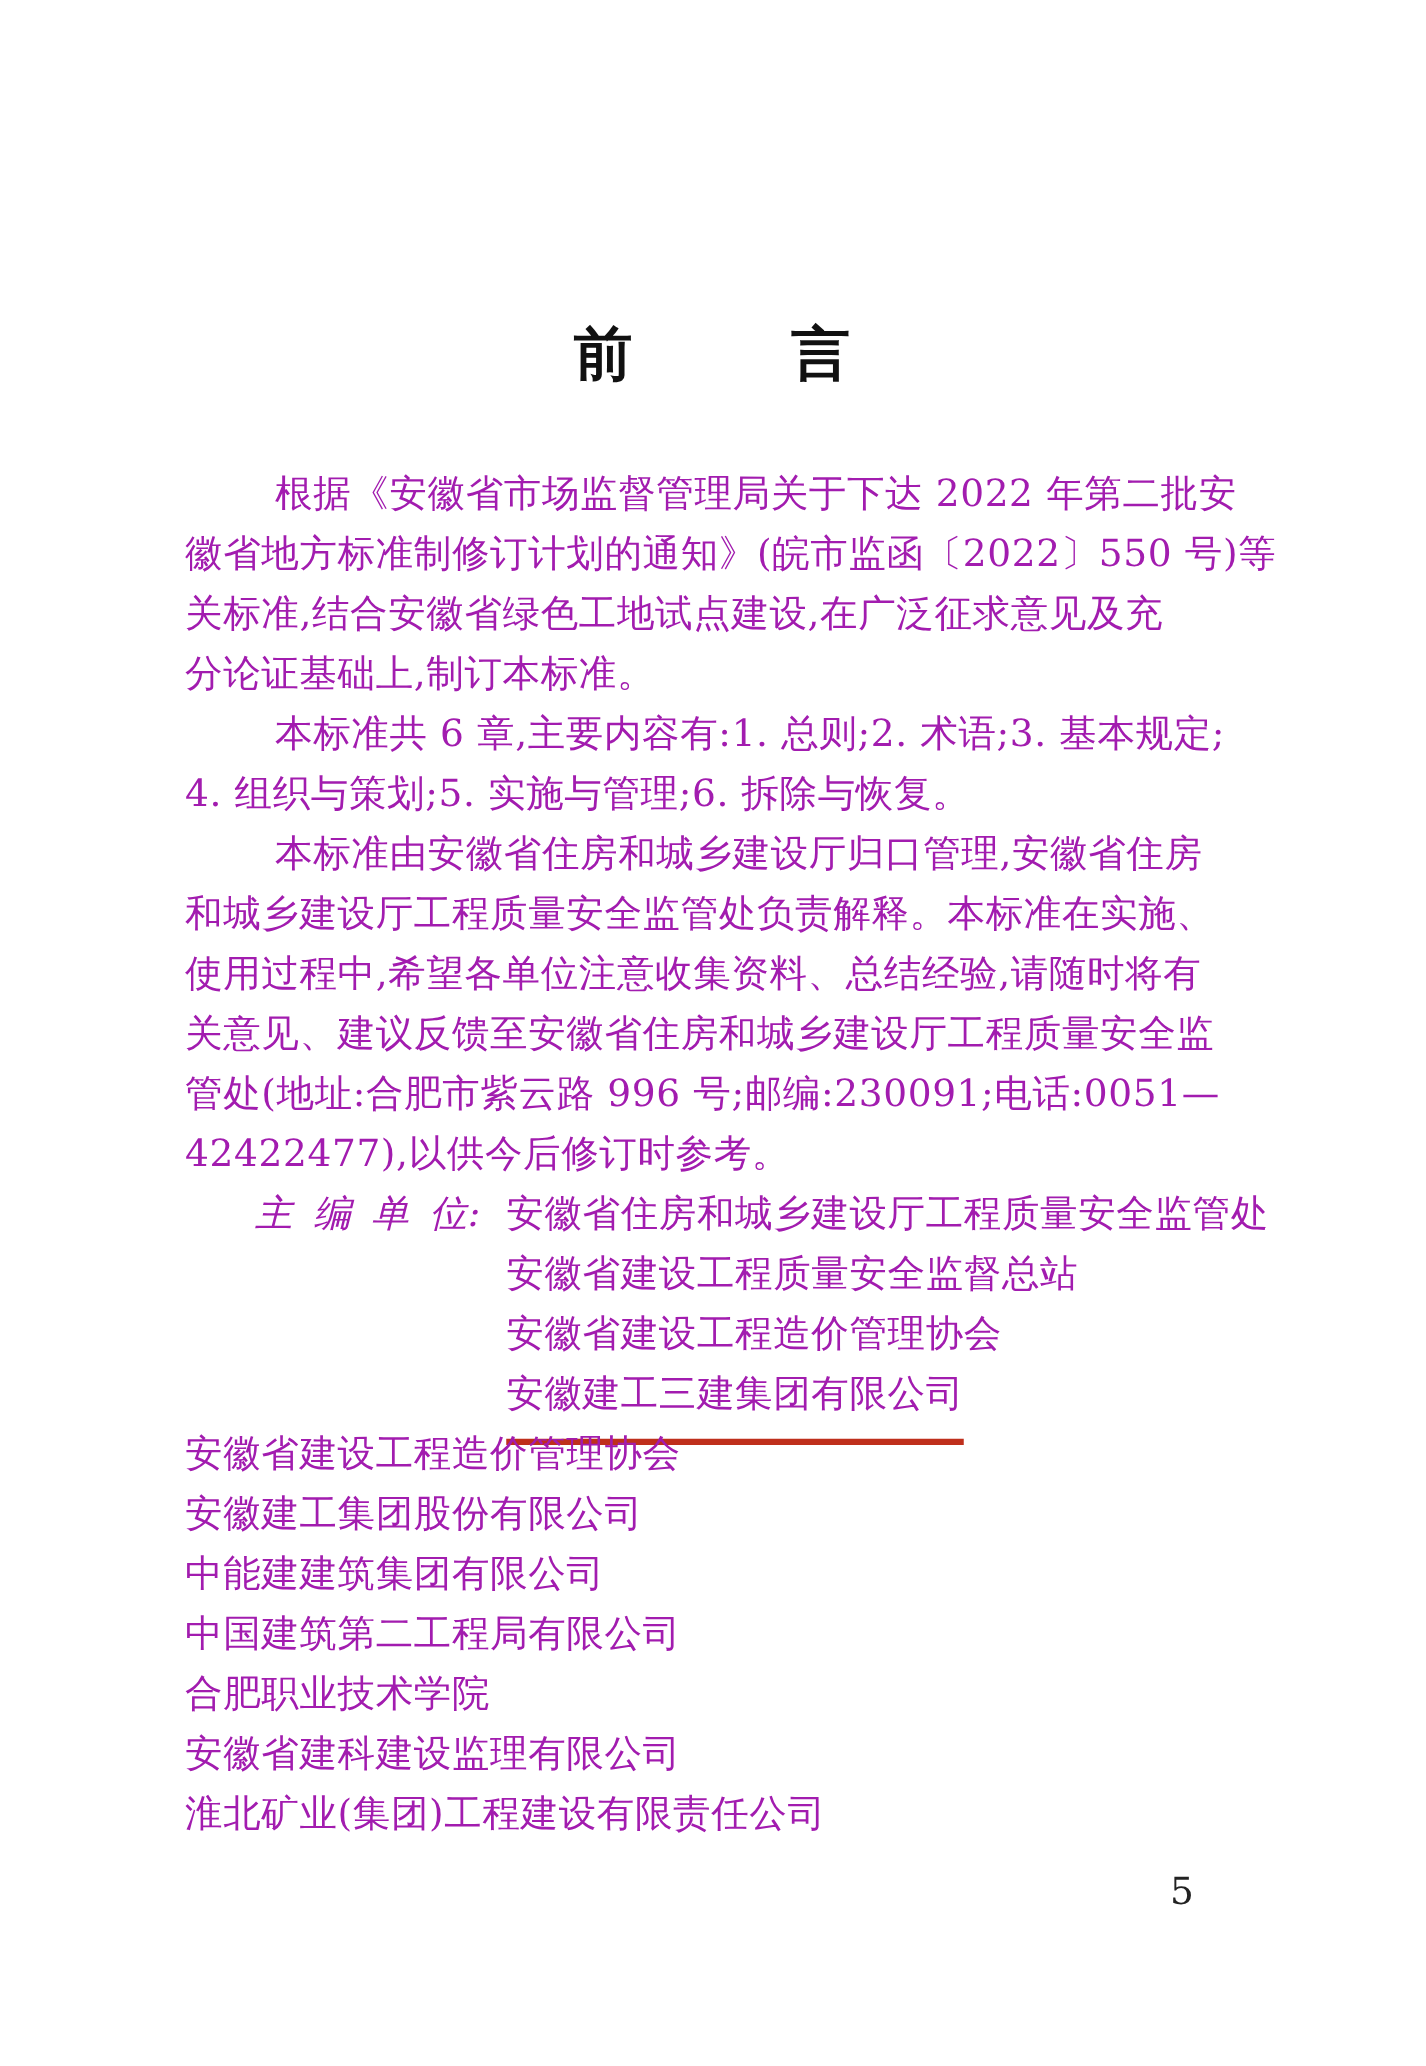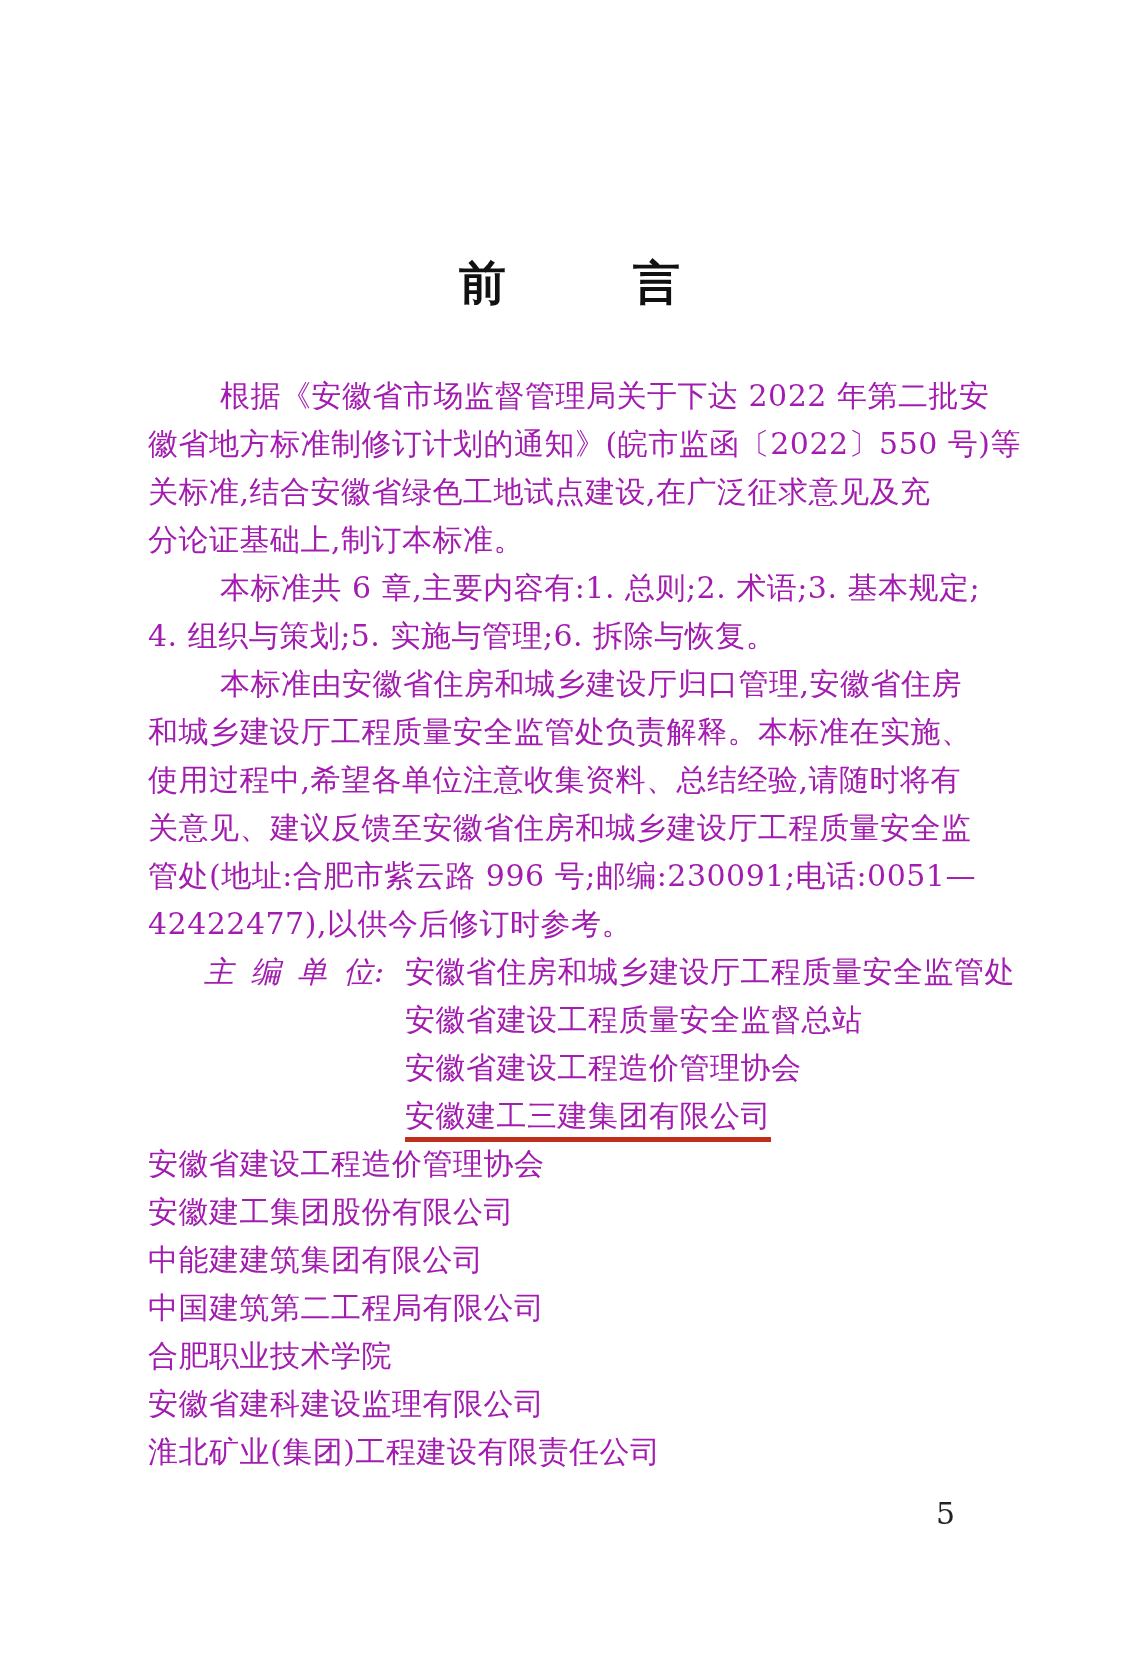--- a/index.html
+++ b/index.html
@@ -59,21 +59,21 @@
   .unit-orgs{ flex:1; }
   .org-line{
     white-space:nowrap;
     height:48px;
     line-height:48px;
   }
   .underline-red{
     display:inline-block;
     line-height:38px;
     border-bottom:5px solid #bf2f1c; 
-    padding-bottom:2px;
+    padding-bottom:16px;
   }
   .page-number{
     position:absolute;
     left:936px;
     top:1496px;
     font-size:30px;
     color:#222;
   }
 </style>
 </head>

